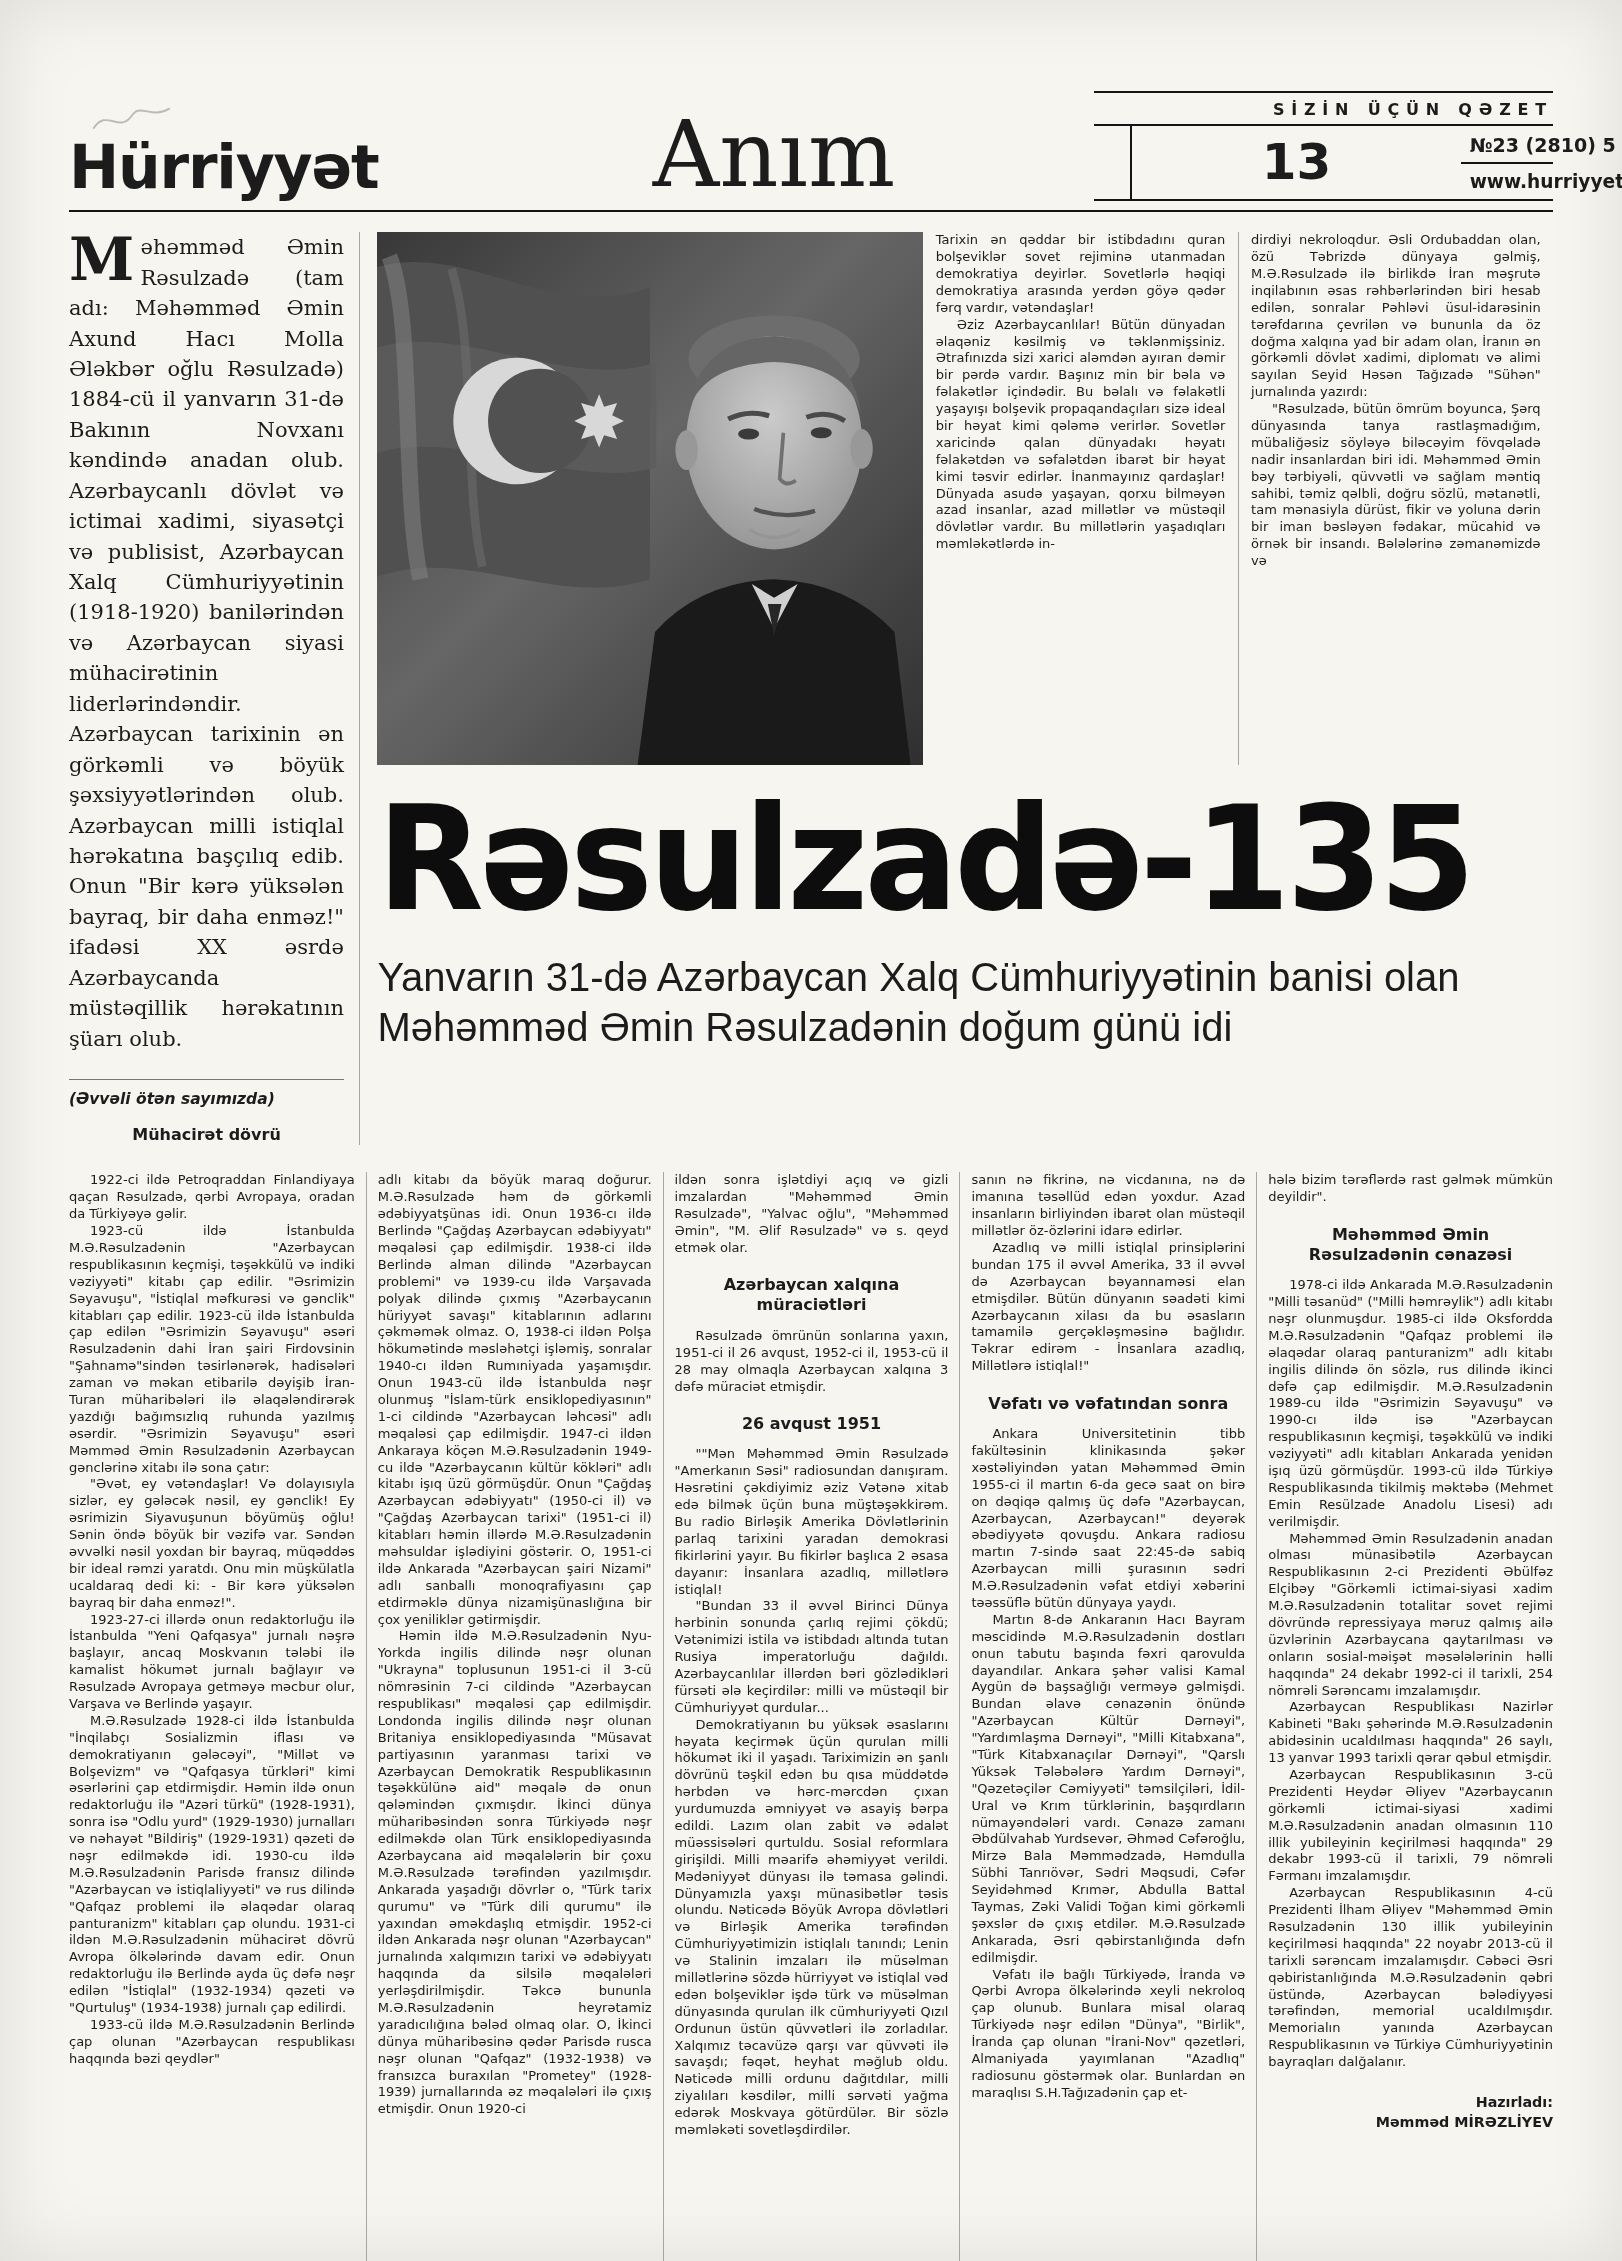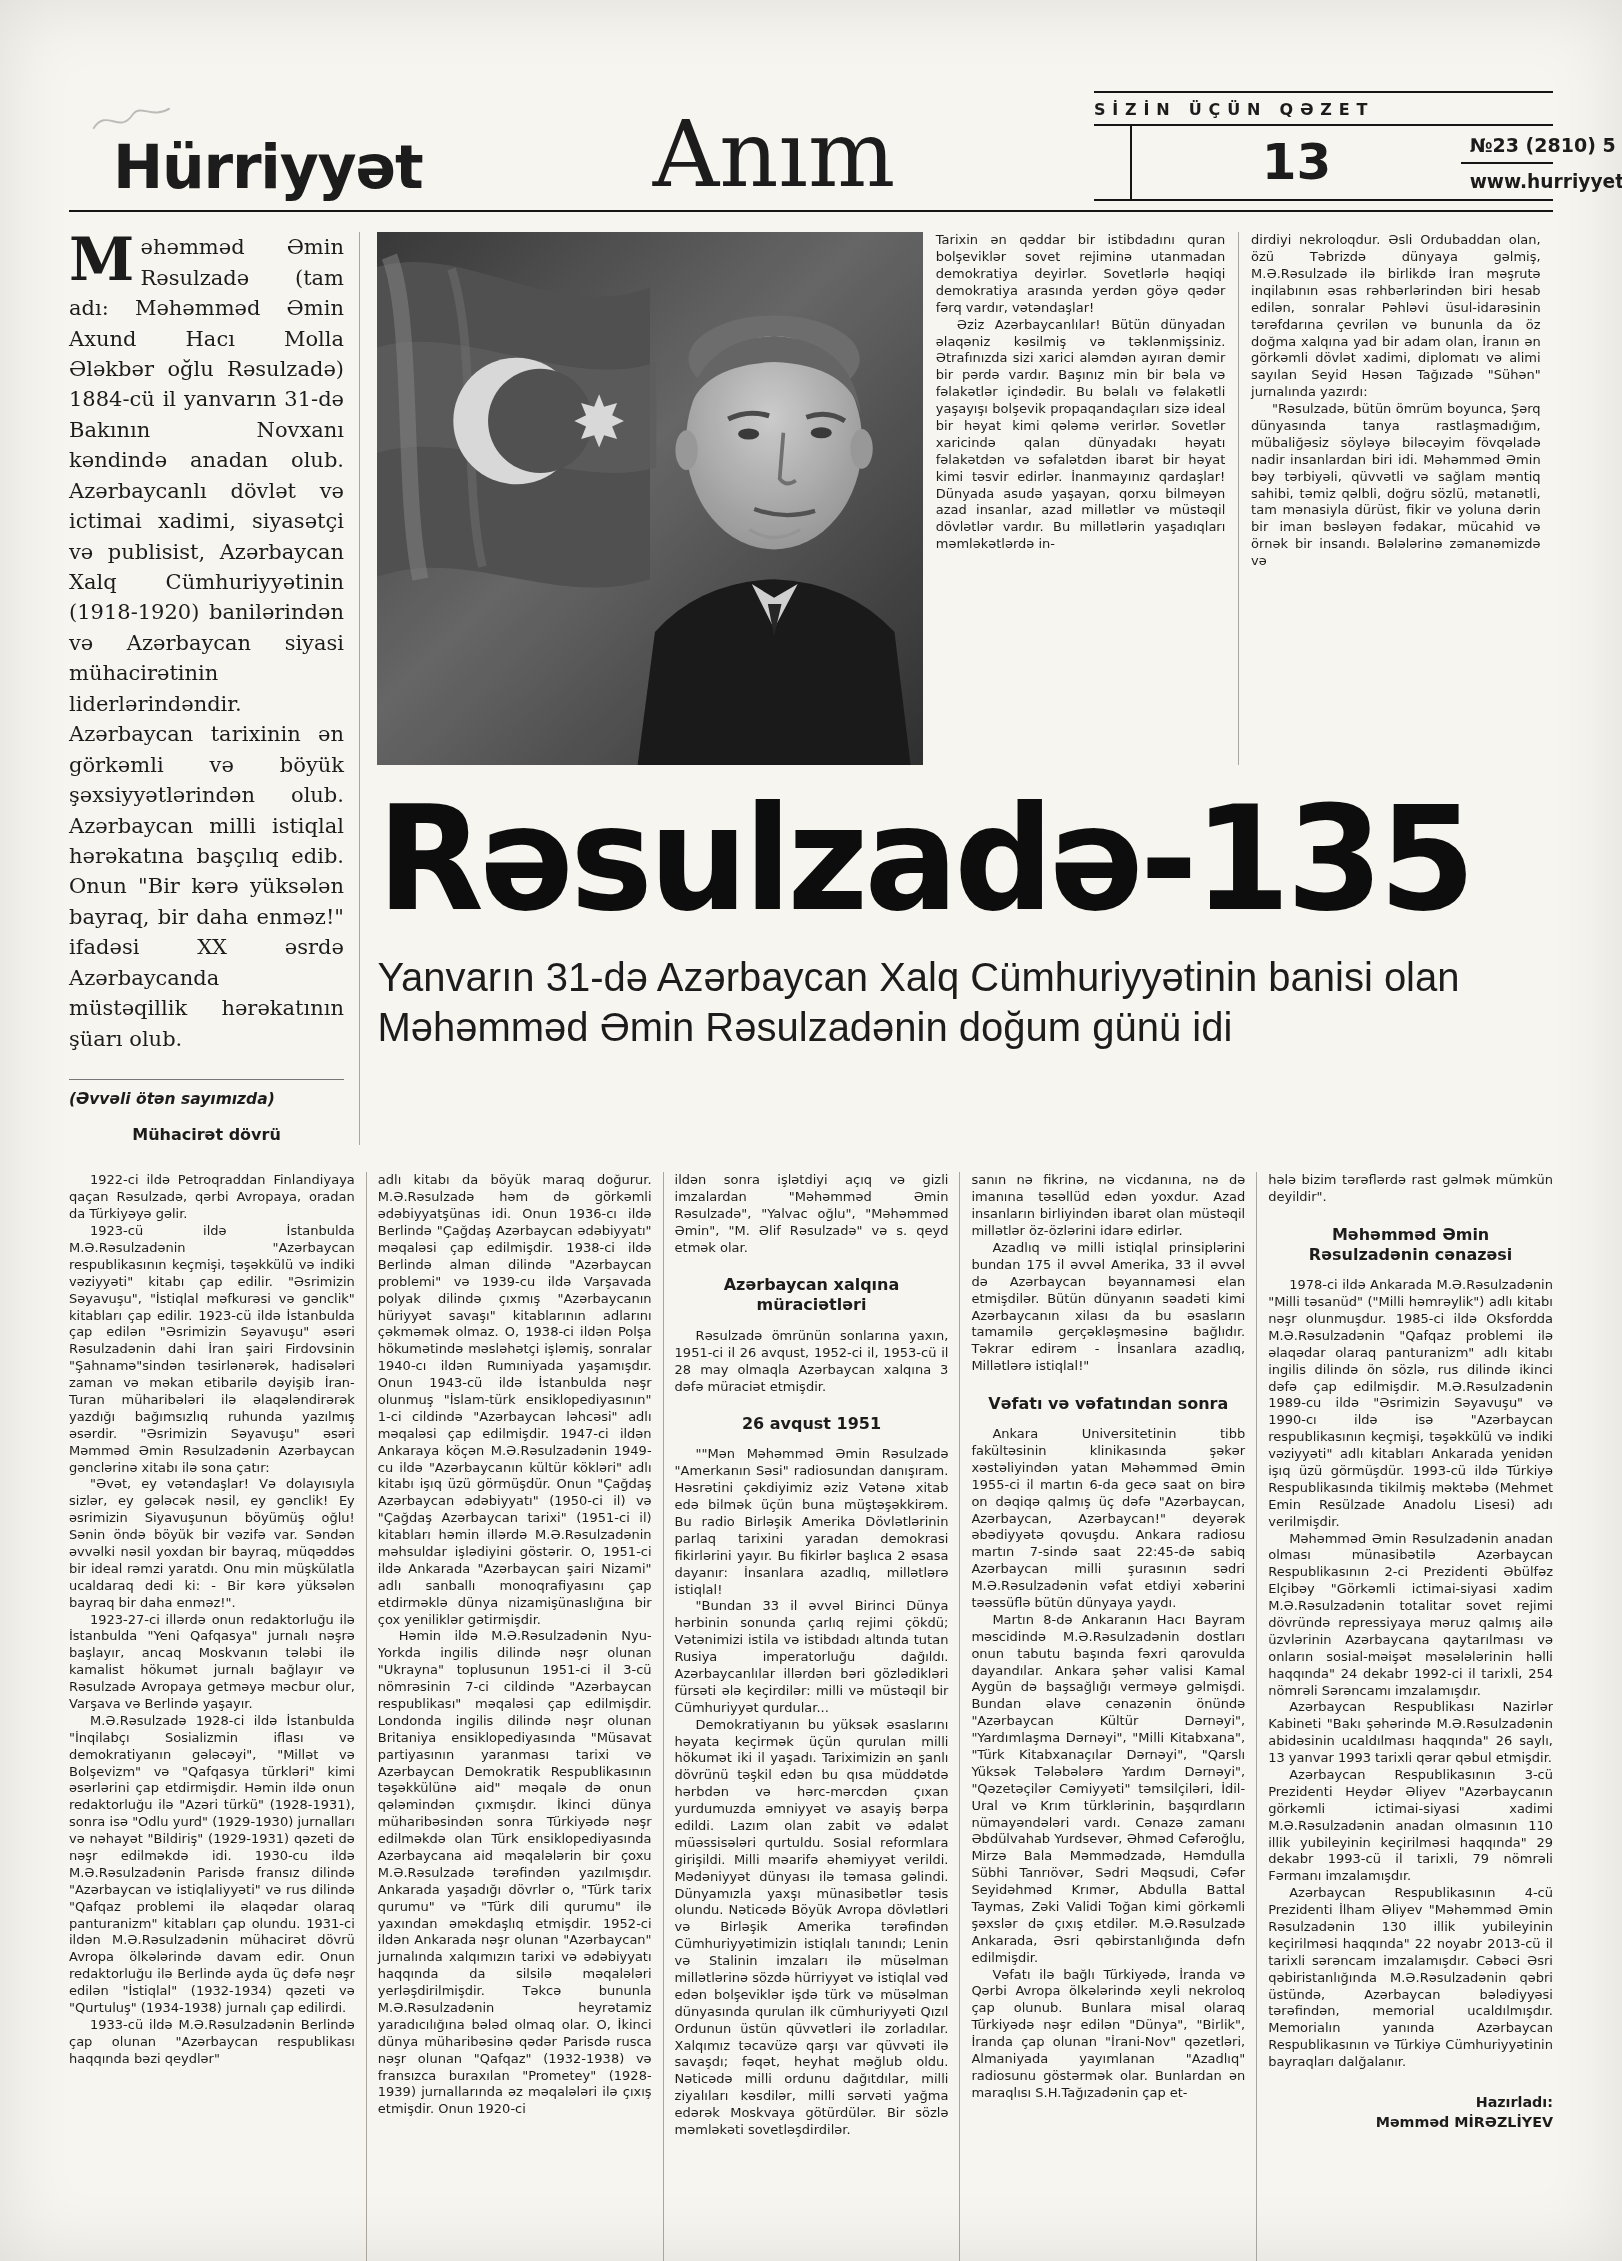--- a/index.html
+++ b/index.html
@@ -9,24 +9,24 @@
     background:#f6f5ef; color:#1c1c1c; overflow:hidden;
     box-shadow: inset 0 0 74px rgba(0,0,0,0.10);
     font-family:"DejaVu Sans", sans-serif;
   }
   .inner { padding:55px 69px 25px; }
 
   
   .masthead { display:grid; grid-template-columns:385px 1fr 459px; column-gap:25px; align-items:end; height:146px; }
   .logo-wrap { position:relative; padding-bottom:3.7px; }
   .scribble { position:absolute; top:-36px; left:18.6px; opacity:.55; }
-  .logo { font-weight:bold; font-size:60px; letter-spacing:-1.2px; line-height:1;margin-left:44px; }
+  .logo { font-weight:bold; font-size:60px; letter-spacing:-1.2px; line-height:1; }
   .page-title { font-family:"DejaVu Serif", serif; font-size:92px; line-height:.95; text-align:center; padding-bottom:2.5px; }
   .info-box { border-top:2.5px solid #151515; border-bottom:2.5px solid #151515; }
-  .tagline { text-align:left; font-size:16px; font-weight:600; letter-spacing:6.8px; padding:6.2px 0 5px; border-bottom:2.5px solid #151515; white-space:nowrap; }
+  .tagline { text-align:right; font-size:16px; font-weight:600; letter-spacing:6.8px; padding:6.2px 0 5px; border-bottom:2.5px solid #151515; white-space:nowrap; }
   .info-grid { display:grid; grid-template-columns:1fr 92px; }
   .issue { padding:8px 5px 6.8px 8.7px; font-weight:bold; font-size:19px; border-bottom:2.5px solid #151515; white-space:nowrap; }
   .pagenum { grid-row:1 / 3; border-left:2.5px solid #151515; display:flex; align-items:center; justify-content:center; font-weight:bold; font-size:50px;margin-left:36px; }
   .web { padding:6.8px 5px 6.8px 8.7px; font-weight:bold; font-size:18.6px; white-space:nowrap; }
   .header-rule { height:2.5px; background:#151515; margin-top:8.7px; }
 
   
   .top-zone { display:flex; margin-top:20px; }
   .left-col { width:291px; flex:none; padding-right:15px; border-right:0.6px solid #aaa69d; }
   .right-zone { flex:1; min-width:0; padding-left:17.4px; }

